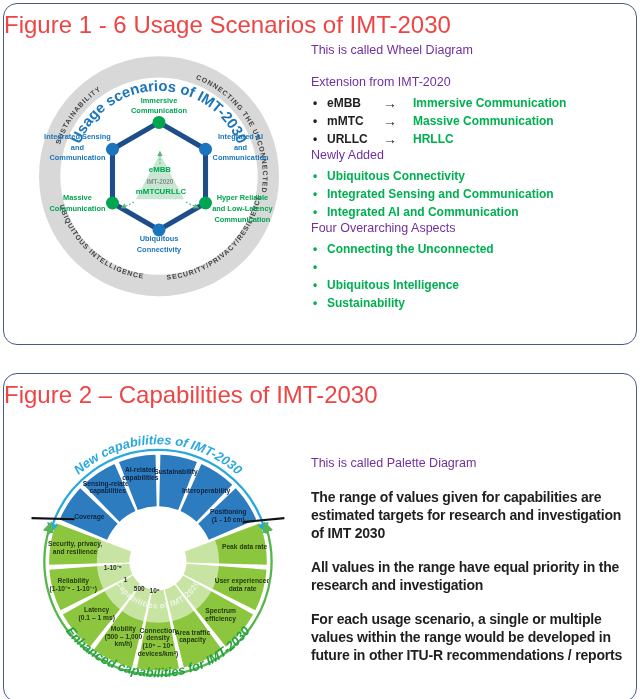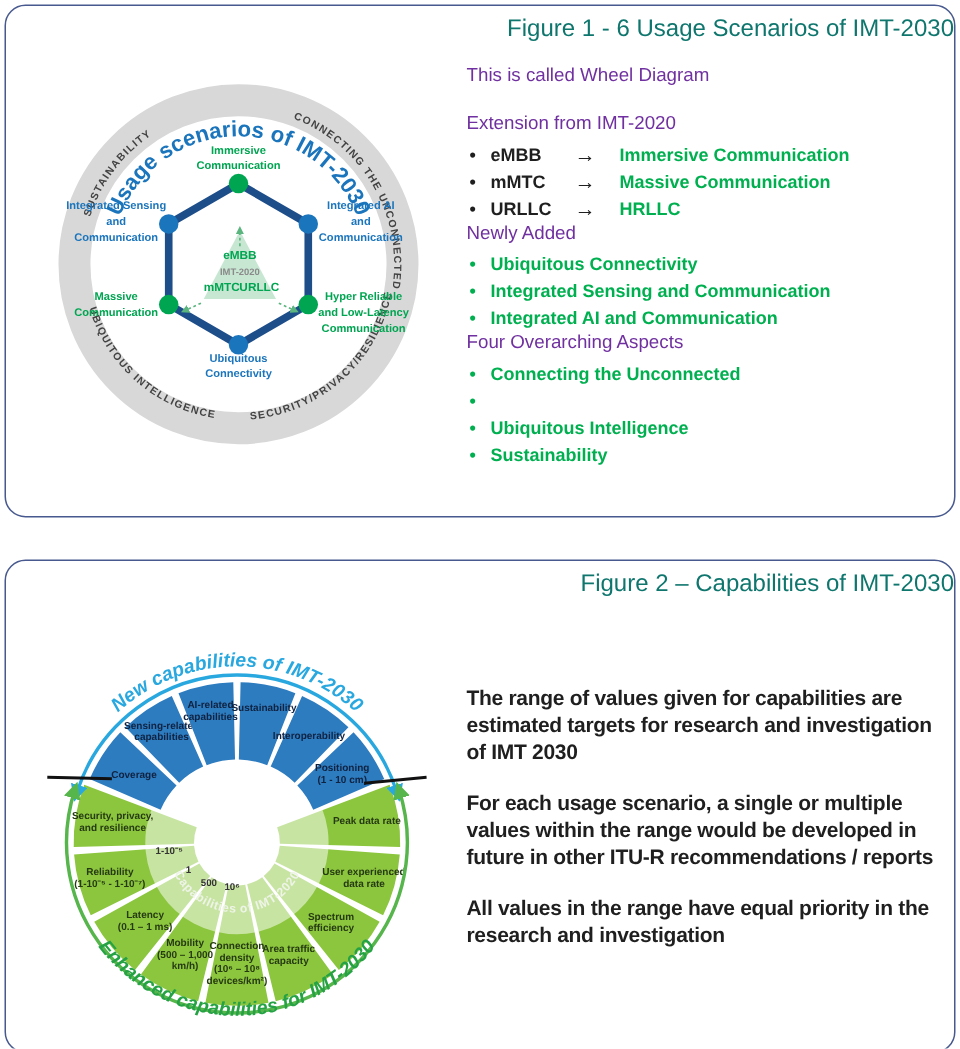--- a/index.html
+++ b/index.html
@@ -1,21 +1,21 @@
 <!DOCTYPE html>
 <html style="--purple: #7030a0; --greenText: #00b050; --textDark: #1f1f1f; --cardBorder: #47598e; --ringGray: #d8d8d8; --ringText: #424242; --wheelTitle: #1b75bc; --hexStroke: #1d4e89; --nodeBlue: #1b75bc; --nodeGreen: #00a551; --triangleFill: #c7e7d3; --triangleGray: #8a8a8a; --arrowSmallGreen: #5bb57f; --blueWedge: #2e7cc0; --blueArc: #29a8e0; --blueLabel: #0f2240; --greenWedge: #8cc63e; --greenLabel: #263a12; --innerArcText: #eef4e8; --valueText: #333333; --enhancedGreen: #25a244; --arrowGreen: #56b54b; --slashBlack: #111111;"><head>
 <meta charset="utf-8">
 <style>
   *{margin:0;padding:0;box-sizing:border-box}
   html,body{width:640px;height:699px;background:#fff;font-family:"Liberation Sans",sans-serif}
   body{position:relative;overflow:hidden}
   .card{position:absolute;left:3px;width:634px;border:1.6px solid var(--cardBorder,#47598e);border-radius:14px;background:#fff}
   .card1{top:3px;height:342px}
   .card2{top:373px;height:329px}
-  .fig-title{position:absolute;top:7px;left:0;right:0;text-align:right;font-size:16px;font-weight:400;color:#0f766e}
+  .fig-title{position:absolute;top:7px;left:0;right:0;text-align:left;font-size:24px;font-weight:400;color:#ef4444}
   svg.diagram{position:absolute}
   #wheel-svg{left:16px;top:35px;width:278px;height:278px}
   #palette-svg{left:5px;top:33px;width:296px;height:296px}
   .notes{position:absolute;left:307px;width:324px}
   .notes1{top:39px}
   .notes2{top:82px}
   .purple{color:var(--purple,#7030a0);font-weight:400;font-size:12.5px}
   .intro{margin-bottom:18px}
   .head{margin-top:0;margin-bottom:5px}
   .maprow{display:flex;align-items:center;height:18px;font-size:12px;font-weight:700;color:var(--textDark,#1f1f1f)}
@@ -189,17 +189,18 @@
       <text x="136.4" y="192.2" class="val" text-anchor="middle">500</text>
       <text x="152.6" y="194.8" class="val" text-anchor="middle">10⁶</text>
       <path d="M 44.11 127.79 A 117 117 0 0 1 267.89 127.79" class="bluearc" marker-start="url(#mB)" marker-end="url(#mB)"></path>
       <path d="M 42.82 125.23 A 119 119 0 1 0 269.18 125.23" class="greenarc" marker-start="url(#mG)" marker-end="url(#mG)"></path>
       <text class="bluetitle"><textPath href="#tat" startOffset="50%" text-anchor="middle">New capabilities of IMT-2030</textPath></text>
       <text class="greentitle"><textPath href="#bat" startOffset="50%" text-anchor="middle">Enhanced capabilities for IMT-2030</textPath></text>
       <line x1="68.7" y1="117.5" x2="23.6" y2="116.4" stroke="#111111" stroke-width="2.2"></line>
       <line x1="244.8" y1="120.6" x2="288.4" y2="116.4" stroke="#111111" stroke-width="2.2"></line>
     </svg>
   <div class="notes notes2">
+    <div class="purple intro">This is called Palette Diagram</div>
     <div class="para">The range of values given for capabilities are estimated targets for research and investigation of IMT 2030</div>
+    <div class="para">All values in the range have equal priority in the research and investigation</div>
     <div class="para">For each usage scenario, a single or multiple values within the range would be developed in future in other ITU-R recommendations / reports</div>
-    <div class="para">All values in the range have equal priority in the research and investigation</div>
   </div>
 </section>
 
 </body></html>

